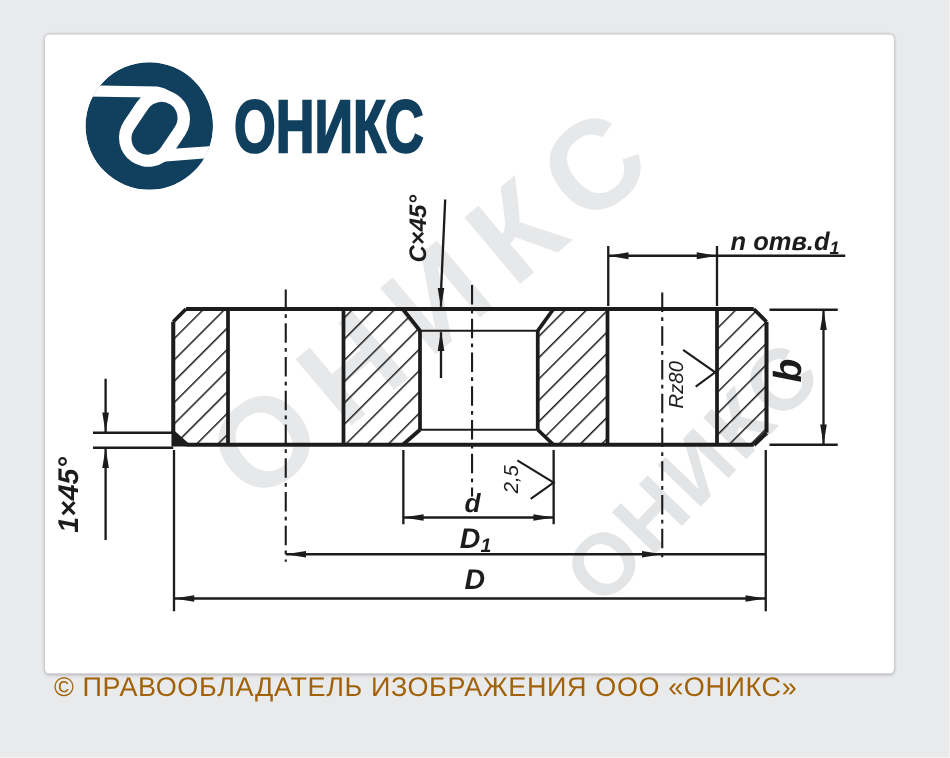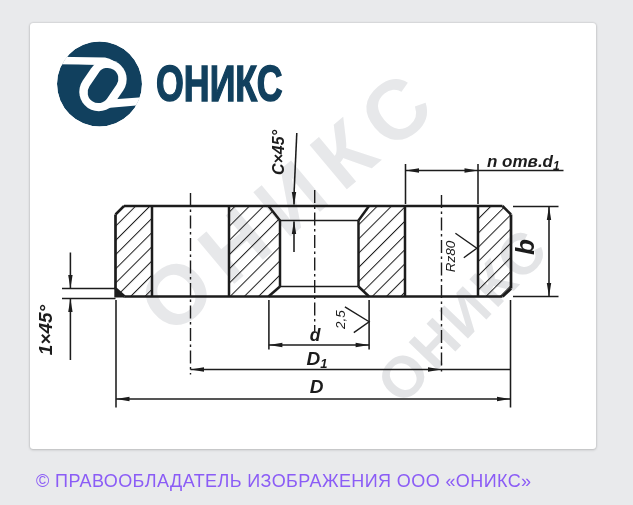--- a/index.html
+++ b/index.html
@@ -1,20 +1,20 @@
 <!DOCTYPE html>
 <html><head>
 <meta charset="utf-8">
 <style>
   html,body{margin:0;padding:0;}
   body{width:633px;height:505px;background:#e9eaec;position:relative;overflow:hidden;
        font-family:"Liberation Sans", sans-serif;}
   #card{position:absolute;left:29.5px;top:23px;width:566.5px;height:426px;background:#ffffff;
         border-radius:3px;box-shadow:0 0 2px rgba(0,0,0,.22), 0 1px 3px rgba(0,0,0,.15);}
-  #cap{position:absolute;left:36px;top:471px;color:#8b5cf6;font-size:18px;letter-spacing:0.4px;
+  #cap{position:absolute;left:36px;top:448px;color:#a16207;font-size:18px;letter-spacing:0.4px;
        white-space:nowrap;}
   svg{position:absolute;left:0;top:0;}
 </style>
 </head>
 <body>
 
 <div id="card"></div>
 
 <div id="cap">© ПРАВООБЛАДАТЕЛЬ ИЗОБРАЖЕНИЯ ООО «ОНИКС»</div>
 <svg width="633" height="505" viewBox="0 0 633 505">

